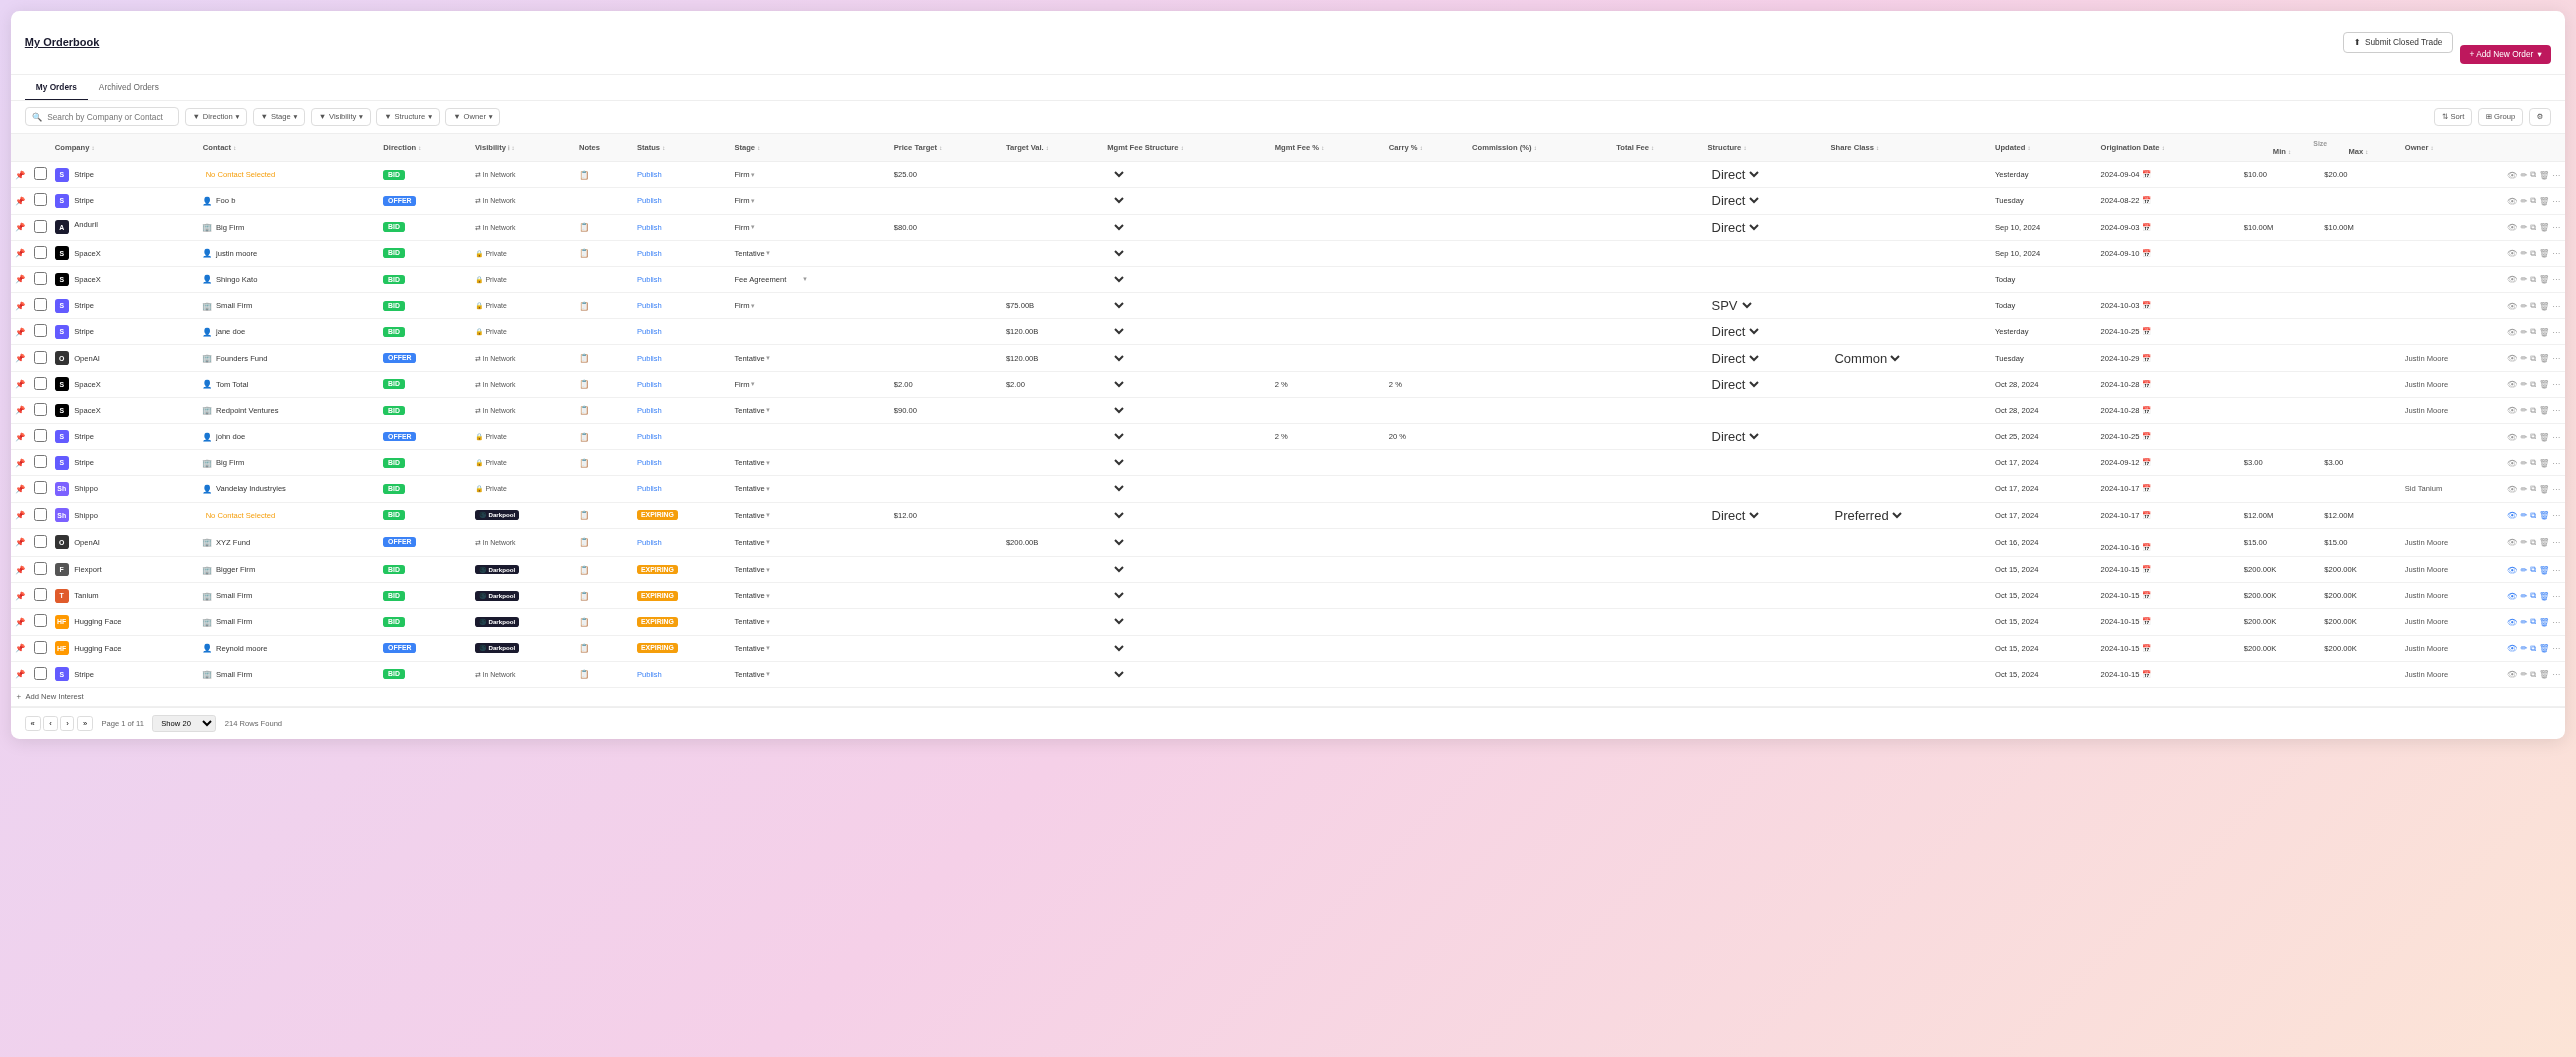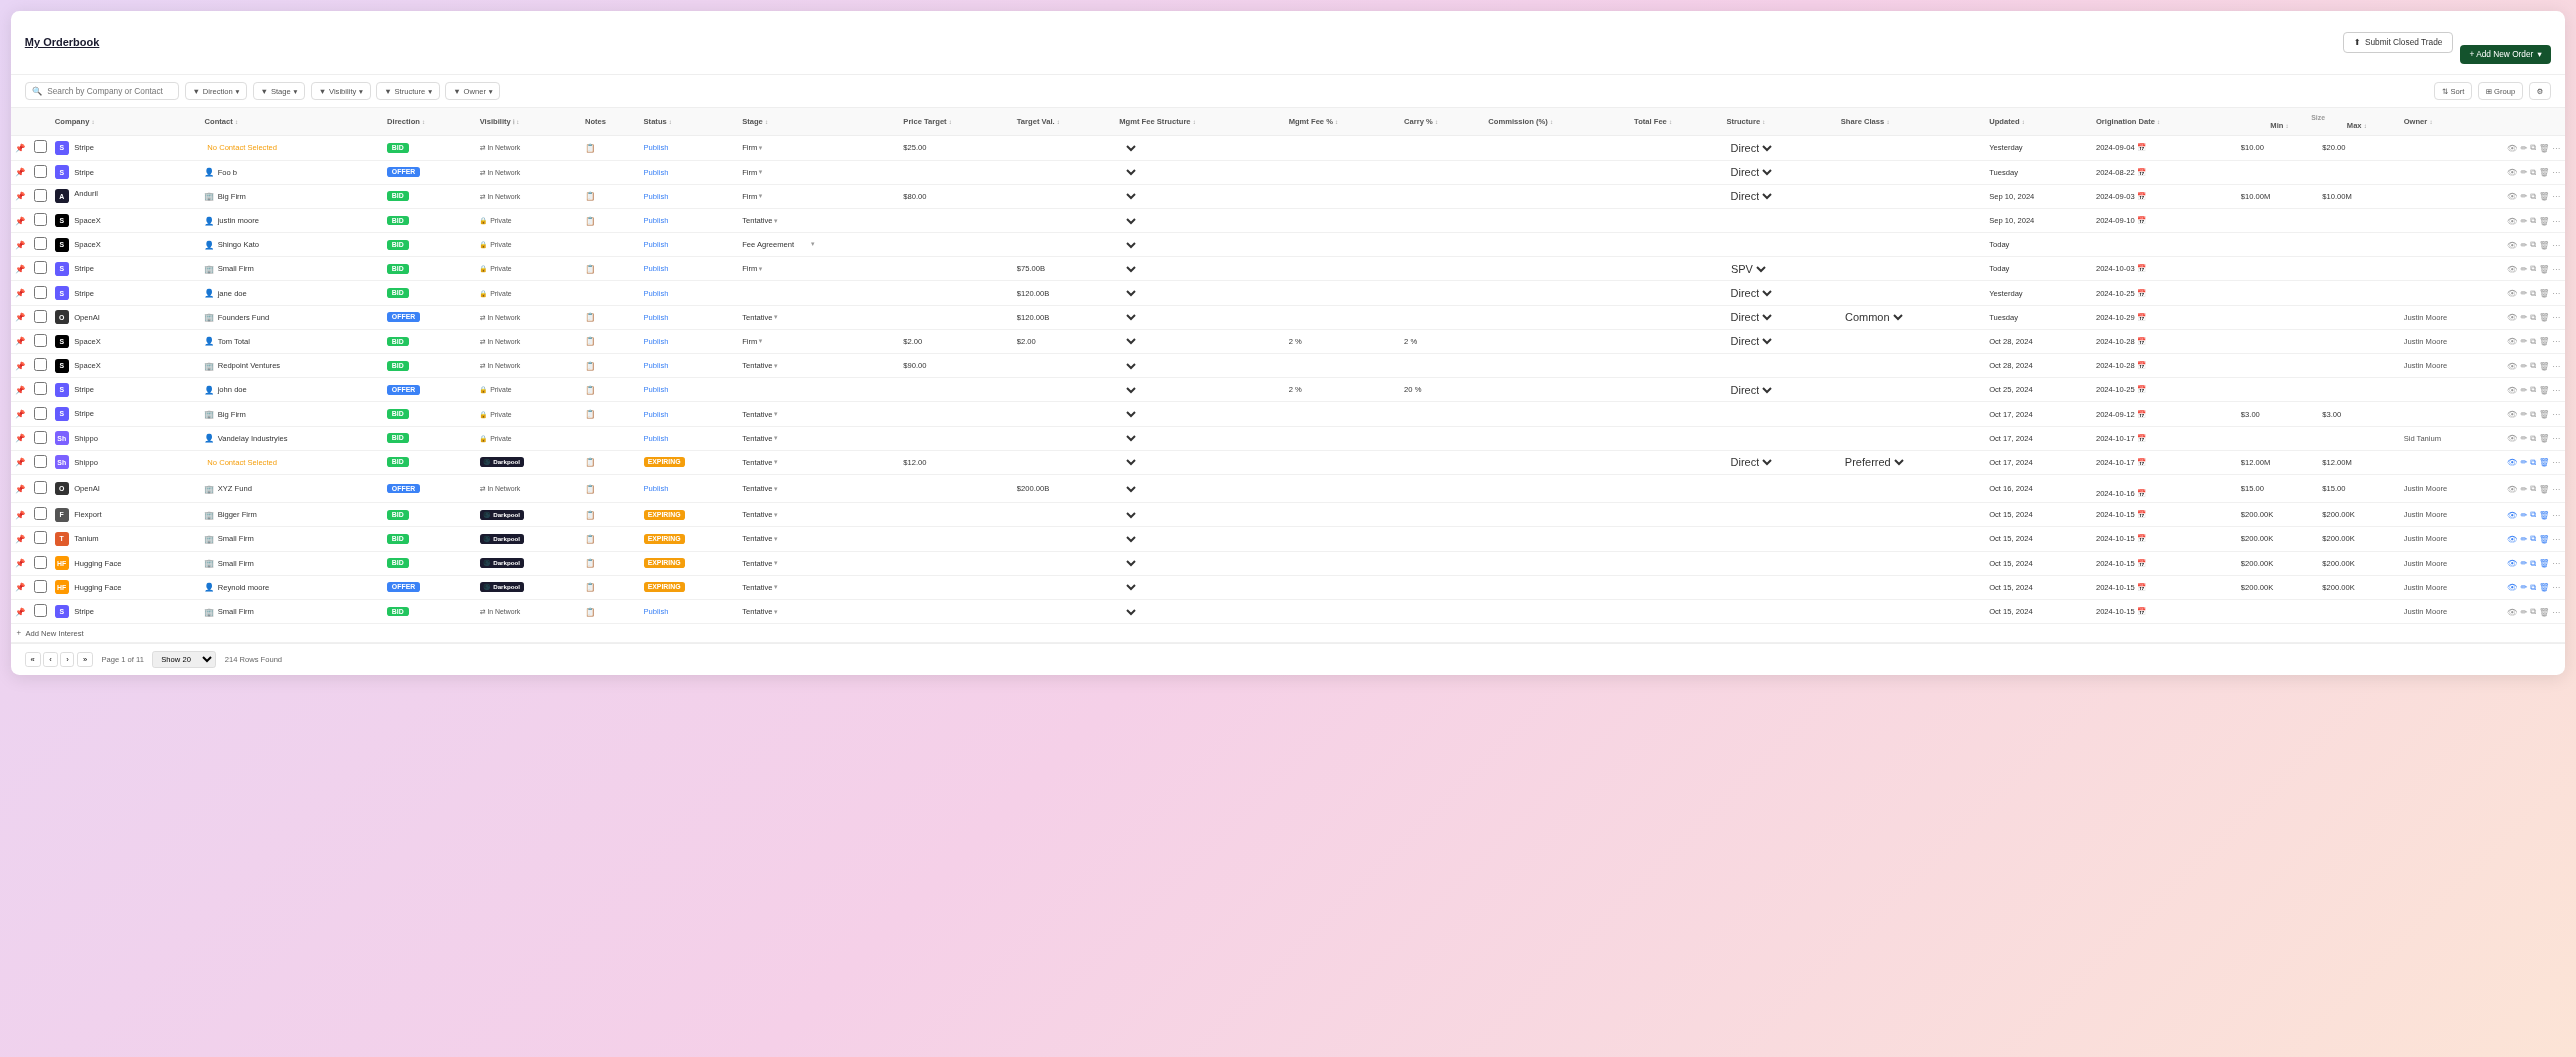--- a/index.html
+++ b/index.html
@@ -40,21 +40,21 @@
       border-radius: 4.1px;
       padding: 4.8px 9.6px;
       font-size: 8.3px;
       cursor: pointer;
       display: flex;
       align-items: center;
       gap: 4.1px;
       color: #333;
     }
     .btn-add-new {
-      background: #14532d;
+      background: #be185d;
       color: white;
       border: none;
       border-radius: 4.1px;
       padding: 4.8px 9.6px;
       font-size: 8.3px;
       cursor: pointer;
       display: flex;
       align-items: center;
       gap: 4.1px;
       margin-top: 24px;
@@ -270,25 +270,24 @@
       font-size: 7.6px;
     }
     .size-group {
       font-size: 6.9px;
       color: #999;
       text-align: center;
     }
     select.inline-select {
       border: none;
       background: transparent;
-      font-size: 11px;
+      font-size: 13px;
       color: #333;
       outline: none;
       cursor: pointer;
-      text-align: center;
     }
     .note-icon {
       font-size: 8.3px;
       color: #aaa;
       cursor: pointer;
     }
     .check-cell {
       width: 13.8px;
     }
     .pin-cell {
@@ -307,20 +306,24 @@
         <span>⬆</span>
         <span>Submit Closed Trade</span>
       </button>
       <button class="btn-add-new">
         <span>+ Add New Order</span>
         <span>▾</span>
       </button>
     </div>
   </div>
 
+  <div class="tabs">
+    <div class="tab active">My Orders</div>
+    <div class="tab">Archived Orders</div>
+  </div>
 
   <div class="toolbar">
     <div class="toolbar-left">
       <div class="search-box">
         <span>🔍</span>
         <input type="text" placeholder="Search by Company or Contact" style="">
       </div>
       <button class="filter-btn">
         <span>▼</span> Direction <span>▾</span>
       </button>

